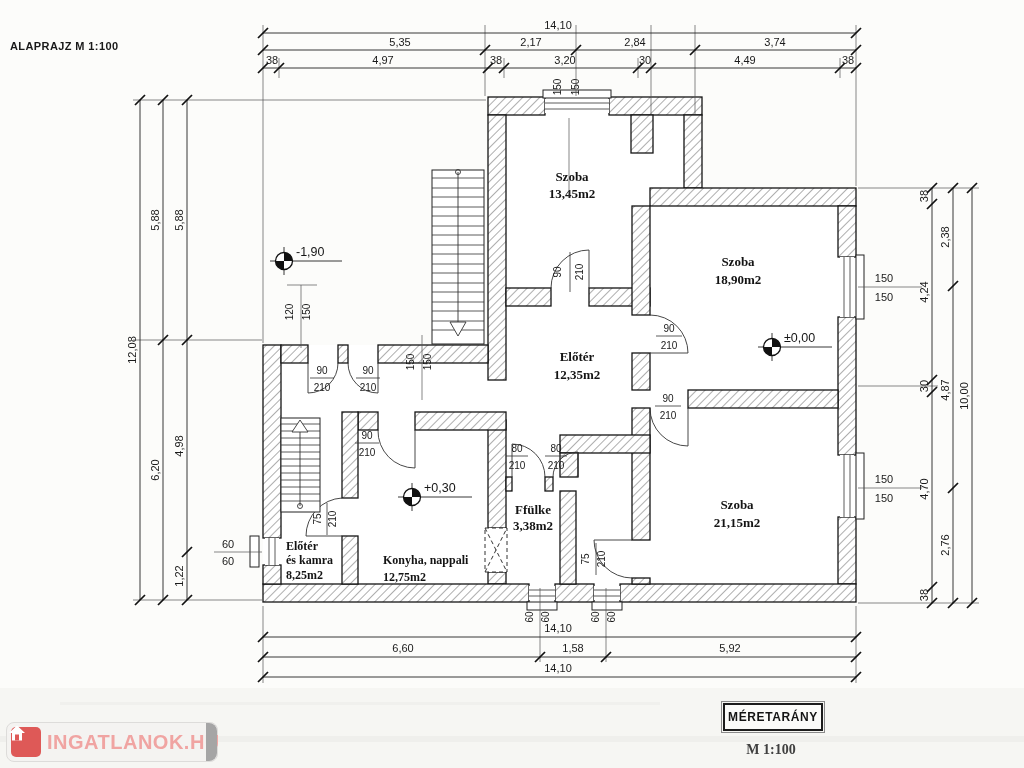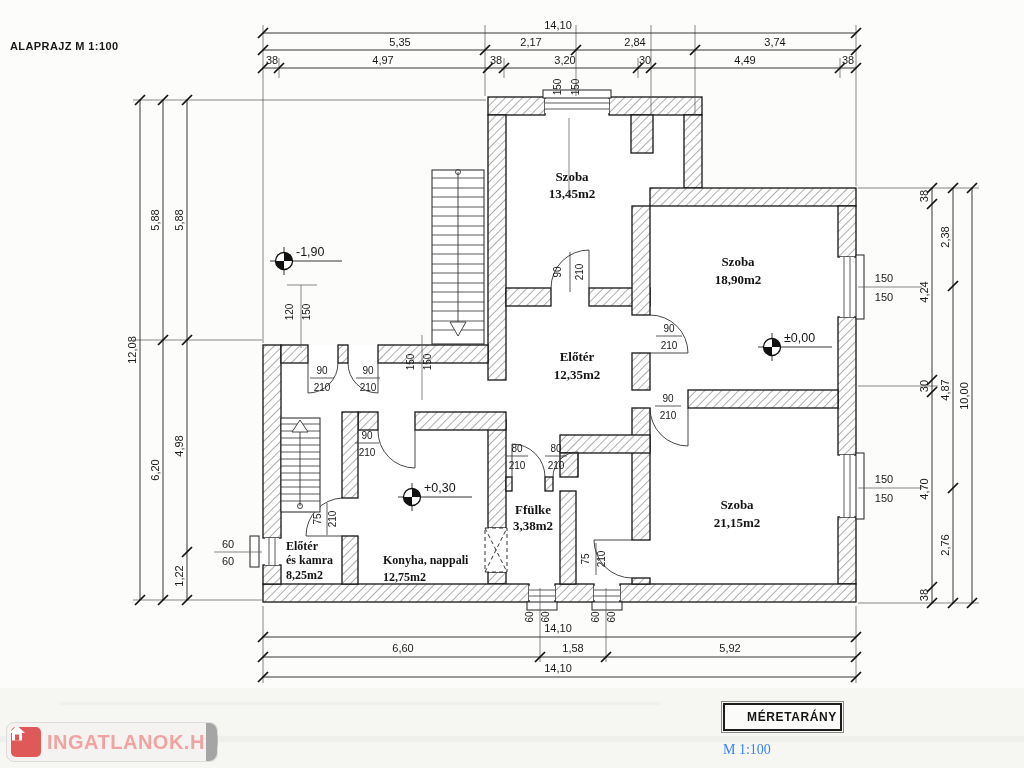--- a/index.html
+++ b/index.html
@@ -25,24 +25,24 @@
   #watermark{position:absolute;left:6px;top:722px;width:212px;height:40px;background:#f4f3f1;
     border:1px solid #dddcda;border-radius:8px;display:flex;align-items:center;box-sizing:border-box;}
   #wm-icon{width:30px;height:30px;background:#de5957;border-radius:5px;margin-left:4px;
     display:flex;align-items:center;justify-content:center;flex:0 0 auto;}
   #wm-text{color:#f0a4a2;font-weight:bold;font-size:20px;letter-spacing:.5px;margin-left:6px;
     font-family:"Liberation Sans",sans-serif;white-space:nowrap;}
   #wm-cap{position:absolute;right:0;top:0;width:11px;height:38px;background:#a5a5a5;
     border-radius:0 8px 8px 0;}
   #scale-box{position:absolute;left:723px;top:703px;width:96px;height:24px;border:2px solid #1c1c1c;
     outline:1px solid #8a8a8a;outline-offset:1px;background:#fbfbf9;display:flex;
-    align-items:center;justify-content:center;padding-left:19px;}
+    align-items:center;justify-content:center;}
   #scale-box span{font-size:12px;font-weight:bold;letter-spacing:.6px;color:#151515;}
-  #scale-value{position:absolute;left:723px;top:742px;width:96px;text-align:left;
-    font-family:"Liberation Serif",serif;font-weight:normal;font-size:14px;color:#3b82f6;}
+  #scale-value{position:absolute;left:723px;top:742px;width:96px;text-align:center;
+    font-family:"Liberation Serif",serif;font-weight:bold;font-size:14px;color:#404040;}
 </style>
 </head>
 <body>
 
 <div id="stage">
   <div class="streak-bottom"></div>
   <div class="streak-a"></div>
   <div class="streak-b"></div>
 
   <div id="plan-title">ALAPRAJZ M 1:100</div>

